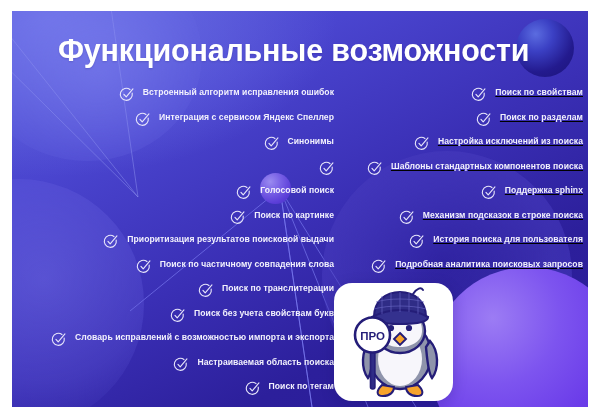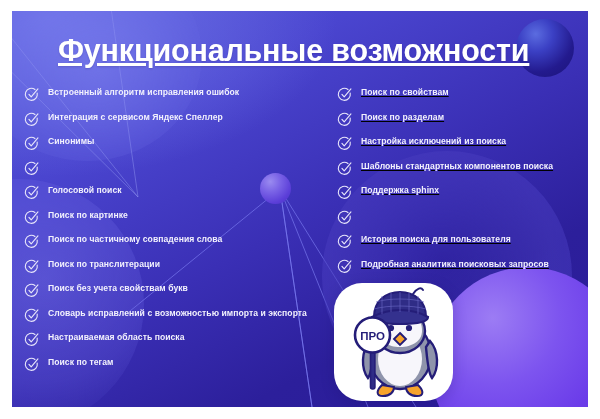--- a/index.html
+++ b/index.html
@@ -100,41 +100,41 @@
     left: 46px;
     top: 23px;
     color: #ffffff;
     font-size: 30.5px;
     font-weight: 700;
     letter-spacing: -0.2px;
     line-height: 1.1;
     white-space: nowrap;
     z-index: 6;
     text-shadow: 0 1px 2px rgba(20,12,90,0.18);
-    text-decoration: underline;
   }
 
   .columns {
     position: absolute;
     left: 0; top: 0;
     width: 100%; height: 100%;
     z-index: 5;
   }
   .col {
     position: absolute;
     top: 76px;
   }
   .col-left  { left: 12px;  width: 310px; }
   .col-right { left: 325px; width: 246px; text-decoration: underline; }
 
   .feature {
     display: flex;
     align-items: flex-start;
     gap: 9px;
     margin-bottom: 9.5px;
+    justify-content: flex-end;
   }
   .col-right .feature { margin-bottom: 9.5px; }
 
   .check-icon {
     flex: 0 0 auto;
     width: 15px;
     height: 15px;
     margin-top: 0px;
   }
   .check-icon svg { display:block; width:15px; height:15px; overflow: visible; }
@@ -148,21 +148,21 @@
   }
 
   
   .mascot-card {
     position: absolute;
     left: 322px;
     top: 272px;
     width: 119px;
     height: 118px;
     background: #ffffff;
-    border-radius: 28px;
+    border-radius: 18px;
     z-index: 7;
     box-shadow: 0 3px 14px rgba(25,12,90,0.22);
     overflow: hidden;
   }
   .mascot-card svg { display:block; width:100%; height:100%; }
 </style>
 </head>
 <body>
 
 <div id="slide-root">
@@ -249,20 +249,29 @@
           </span>
           <span class="feature-label">Поиск по картинке</span>
         </div>
         <div class="feature">
           <span class="check-icon">
             <svg viewBox="0 0 20 20">
               <path d="M17.6 8.2 A8 8 0 1 1 14.6 3.4" fill="none" stroke="#e9e7fb" stroke-width="1.5" stroke-linecap="round"></path>
               <path d="M6.6 9.8 L9.6 13.2 L18.6 2.6" fill="none" stroke="#e9e7fb" stroke-width="1.5" stroke-linecap="round" stroke-linejoin="round"></path>
             </svg>
           </span>
+          <span class="feature-label">Приоритизация результатов поисковой выдачи</span>
+        </div>
+        <div class="feature">
+          <span class="check-icon">
+            <svg viewBox="0 0 20 20">
+              <path d="M17.6 8.2 A8 8 0 1 1 14.6 3.4" fill="none" stroke="#e9e7fb" stroke-width="1.5" stroke-linecap="round"></path>
+              <path d="M6.6 9.8 L9.6 13.2 L18.6 2.6" fill="none" stroke="#e9e7fb" stroke-width="1.5" stroke-linecap="round" stroke-linejoin="round"></path>
+            </svg>
+          </span>
           <span class="feature-label">Поиск по частичному совпадения слова</span>
         </div>
         <div class="feature">
           <span class="check-icon">
             <svg viewBox="0 0 20 20">
               <path d="M17.6 8.2 A8 8 0 1 1 14.6 3.4" fill="none" stroke="#e9e7fb" stroke-width="1.5" stroke-linecap="round"></path>
               <path d="M6.6 9.8 L9.6 13.2 L18.6 2.6" fill="none" stroke="#e9e7fb" stroke-width="1.5" stroke-linecap="round" stroke-linejoin="round"></path>
             </svg>
           </span>
           <span class="feature-label">Поиск по транслитерации</span>
@@ -350,20 +359,21 @@
           </span>
           <span class="feature-label">Поддержка sphinx</span>
         </div>
         <div class="feature">
           <span class="check-icon">
             <svg viewBox="0 0 20 20">
               <path d="M17.6 8.2 A8 8 0 1 1 14.6 3.4" fill="none" stroke="#e9e7fb" stroke-width="1.5" stroke-linecap="round"></path>
               <path d="M6.6 9.8 L9.6 13.2 L18.6 2.6" fill="none" stroke="#e9e7fb" stroke-width="1.5" stroke-linecap="round" stroke-linejoin="round"></path>
             </svg>
           </span>
+          <span class="feature-label">Механизм подсказок в строке поиска</span>
         </div>
         <div class="feature">
           <span class="check-icon">
             <svg viewBox="0 0 20 20">
               <path d="M17.6 8.2 A8 8 0 1 1 14.6 3.4" fill="none" stroke="#e9e7fb" stroke-width="1.5" stroke-linecap="round"></path>
               <path d="M6.6 9.8 L9.6 13.2 L18.6 2.6" fill="none" stroke="#e9e7fb" stroke-width="1.5" stroke-linecap="round" stroke-linejoin="round"></path>
             </svg>
           </span>
           <span class="feature-label">История поиска для пользователя</span>
         </div>

